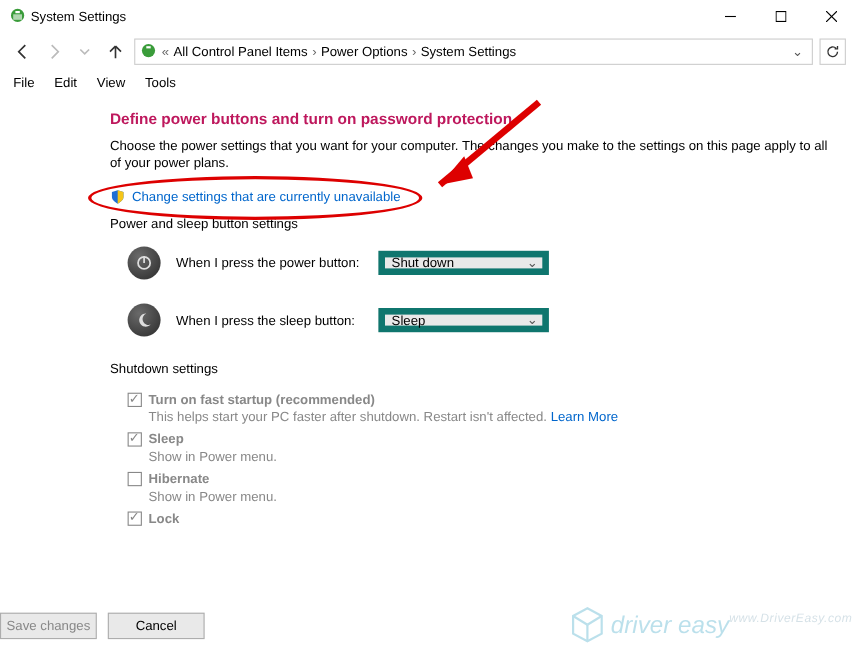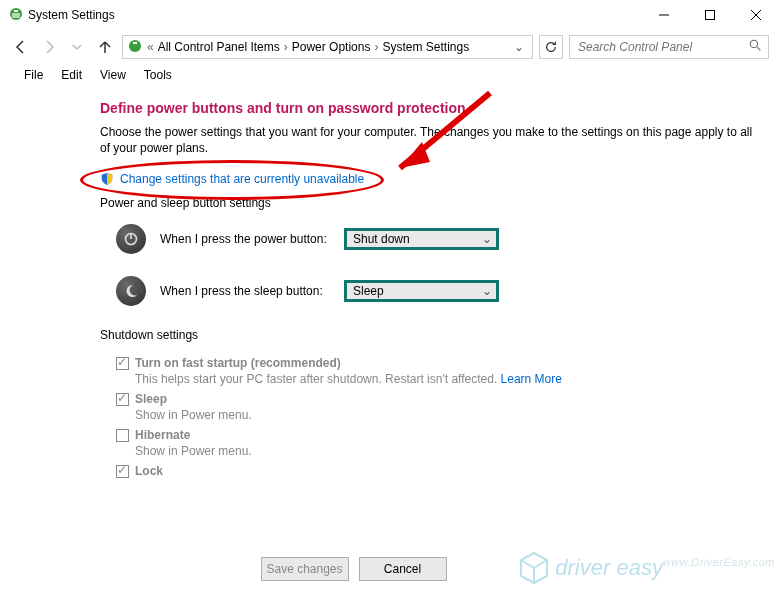--- a/index.html
+++ b/index.html
@@ -40,55 +40,55 @@
   .bc-item { white-space:nowrap; }
   .bc-dd { color:#555; padding:0 4px;}
   .refresh-box { width:24px; height:24px; border:1px solid #ccc; display:flex; align-items:center; justify-content:center;}
   .searchbox {
     width:200px; height:24px; border:1px solid #ccc; display:flex; align-items:center; padding:0 6px; color:#888;
   }
   .searchbox input { border:none; outline:none; flex:1; font-size:12px; font-style:italic; color:#888; background:transparent; font-family:inherit;}
   .searchbox .mag { color:#666; }
 
   
-  .menubar { display:flex; gap:18px; padding:4px 12px 8px 24px; font-size:12px;}
+  .menubar { display:flex; gap:18px; padding:4px 12px 8px 12px; font-size:12px;}
   .menubar span { }
 
   
   .content { position:absolute; left:100px; right:18px; top:100px; }
   h1.heading { color:#be185d; font-weight:700; font-size:14px; margin:0 0 8px 0;}
   .subtext { font-size:12px; margin-bottom:16px; line-height:1.35;}
   .change-link-row { display:flex; align-items:center; gap:6px; margin-bottom:10px; position:relative; }
   .shield { width:14px; height:14px; }
   .link { color:#0066cc; text-decoration:none;}
 
   .section-head { font-size:12px; margin:6px 0 14px 0;}
 
   .setting-row { display:flex; align-items:center; gap:14px; margin:0 0 22px 16px;}
   .round-icon { width:30px; height:30px; border-radius:50%; display:flex; align-items:center; justify-content:center;}
   .round-icon.power { background: radial-gradient(circle at 35% 30%, #6a6a6a, #2a2a2a);}
   .round-icon.sleep { background: radial-gradient(circle at 35% 30%, #6a6a6a, #2a2a2a);}
   .setting-label { width:170px; font-size:12px;}
-  .select { position:relative; width:155px; height:22px; border:3px solid #0f766e; background:#e9e9e9; font-size:12px; padding:0 20px 0 6px; display:flex; align-items:center;}
+  .select { position:relative; width:155px; height:22px; border:6px solid #0f766e; background:#e9e9e9; font-size:12px; padding:0 20px 0 6px; display:flex; align-items:center;}
   .select .chev { position:absolute; right:4px; top:50%; transform:translateY(-50%); color:#555;}
 
   .shutdown-group { margin-top:4px; }
   .chk-row { margin:6px 0 2px 16px; display:flex; align-items:flex-end; gap:6px; color:#222;}
   .chk-row.disabled, .chk-row.disabled + .chk-sub { color:#888;}
   .chk { width:13px; height:13px; border:1px solid #888; background:#fff; position:relative; flex:0 0 13px; margin-top:1px;}
   .chk.checked::after { content:"✓"; position:absolute; top:-3px; left:0; font-size:12px; color:#888;}
   .chk-label { font-size:12px; }
   .chk-label.bold { font-weight:600;}
   .chk-sub { margin:0 0 6px 35px; font-size:12px; color:#666;}
   .chk-sub.dim { color:#888;}
 
   
   .footer {
     position:absolute; bottom:10px; left:0; right:0;
-    display:flex; justify-content:center; gap:10px; padding-right:72px;
+    display:flex; justify-content:flex-start; gap:10px; padding-right:72px;
   }
   .btn { min-width:88px; height:24px; border:1px solid #adadad; background:#e9e9e9; color:#000; font-size:12px; display:flex; align-items:center; justify-content:center;}
   .btn.disabled { color:#888;}
 
   
   .anno-ellipse {
     position:absolute; border:3px solid #d00; border-radius:50%;
     z-index:5; pointer-events:none;
   }
   .anno-arrow { position:absolute; z-index:5; pointer-events:none;}
@@ -172,27 +172,20 @@
     <span style="flex:1"></span>
     <span class="bc-dd">⌄</span>
   </div>
 
   <div class="refresh-box">
     <svg width="14" height="14" viewBox="0 0 16 16">
         <path d="M13 8a5 5 0 1 1-1.5-3.5M13 2v3h-3" fill="none" stroke="#333" stroke-width="1.4"></path>
       </svg>
   </div>
 
-  <div class="searchbox">
-    <input placeholder="Search Control Panel" style="">
-    <span class="mag"><svg width="13" height="13" viewBox="0 0 16 16">
-          <circle cx="6" cy="6" r="4.5" fill="none" stroke="#666" stroke-width="1.4"></circle>
-          <line x1="10" y1="10" x2="14" y2="14" stroke="#666" stroke-width="1.4"></line>
-        </svg></span>
-  </div>
 </div>
 
 <div class="menubar">
   <span>File</span>
   <span>Edit</span>
   <span>View</span>
   <span>Tools</span>
 </div>
 
 <div class="content">

